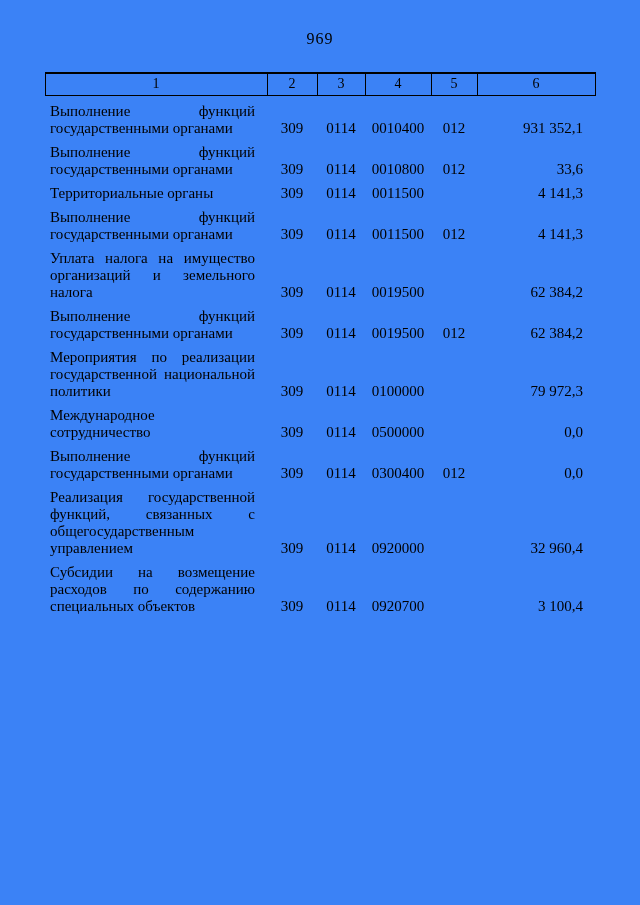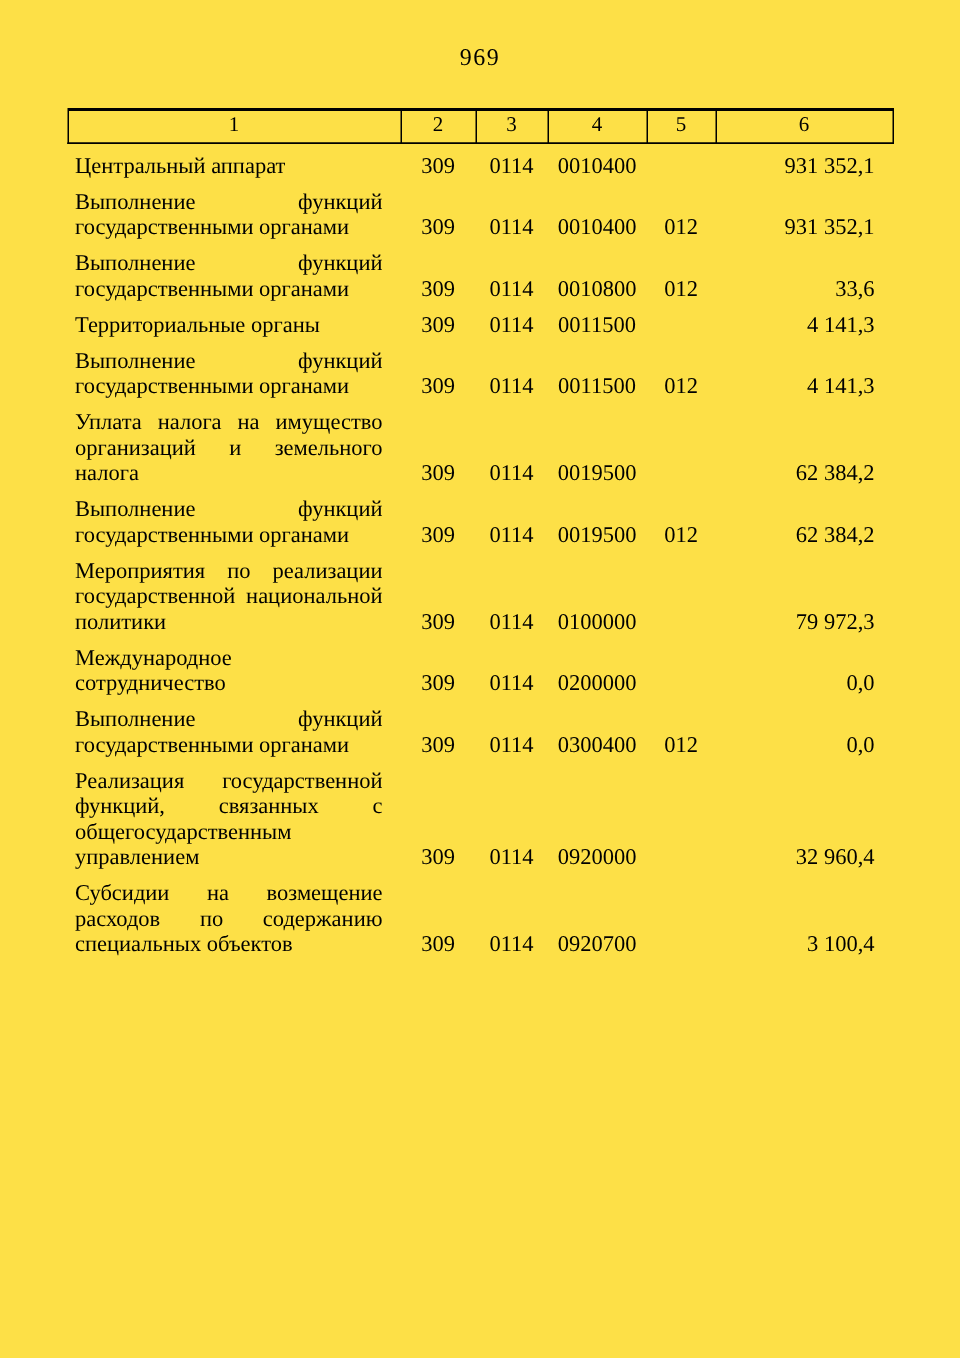--- a/index.html
+++ b/index.html
@@ -10,21 +10,21 @@
   body {
     width: 640px;
     height: 905px;
     font-family: "Liberation Serif", serif;
     color: #000000;
     overflow: hidden;
   }
   .page {
     width: 640px;
     height: 905px;
-    background: #fde047;
+    background: #3b82f6;
     box-sizing: border-box;
     padding-top: 30px;
   }
   .page-number {
     text-align: center;
     font-size: 16px;
     letter-spacing: 1px;
     margin-bottom: 24px;
   }
   table.budget {
@@ -82,28 +82,20 @@
         <th>1</th>
         <th>2</th>
         <th>3</th>
         <th>4</th>
         <th>5</th>
         <th>6</th>
       </tr>
     </thead>
     <tbody>
         <tr>
-          <td class="c1">Центральный аппарат</td>
-          <td class="c2">309</td>
-          <td class="c3">0114</td>
-          <td class="c4">0010400</td>
-          <td class="c5"></td>
-          <td class="c6">931 352,1</td>
-        </tr>
-        <tr>
           <td class="c1">Выполнение функций государственными органами</td>
           <td class="c2">309</td>
           <td class="c3">0114</td>
           <td class="c4">0010400</td>
           <td class="c5">012</td>
           <td class="c6">931 352,1</td>
         </tr>
         <tr>
           <td class="c1">Выполнение функций государственными органами</td>
           <td class="c2">309</td>
@@ -149,21 +141,21 @@
           <td class="c2">309</td>
           <td class="c3">0114</td>
           <td class="c4">0100000</td>
           <td class="c5"></td>
           <td class="c6">79 972,3</td>
         </tr>
         <tr>
           <td class="c1">Международное сотрудничество</td>
           <td class="c2">309</td>
           <td class="c3">0114</td>
-          <td class="c4">0200000</td>
+          <td class="c4">0500000</td>
           <td class="c5"></td>
           <td class="c6">0,0</td>
         </tr>
         <tr>
           <td class="c1">Выполнение функций государственными органами</td>
           <td class="c2">309</td>
           <td class="c3">0114</td>
           <td class="c4">0300400</td>
           <td class="c5">012</td>
           <td class="c6">0,0</td>

